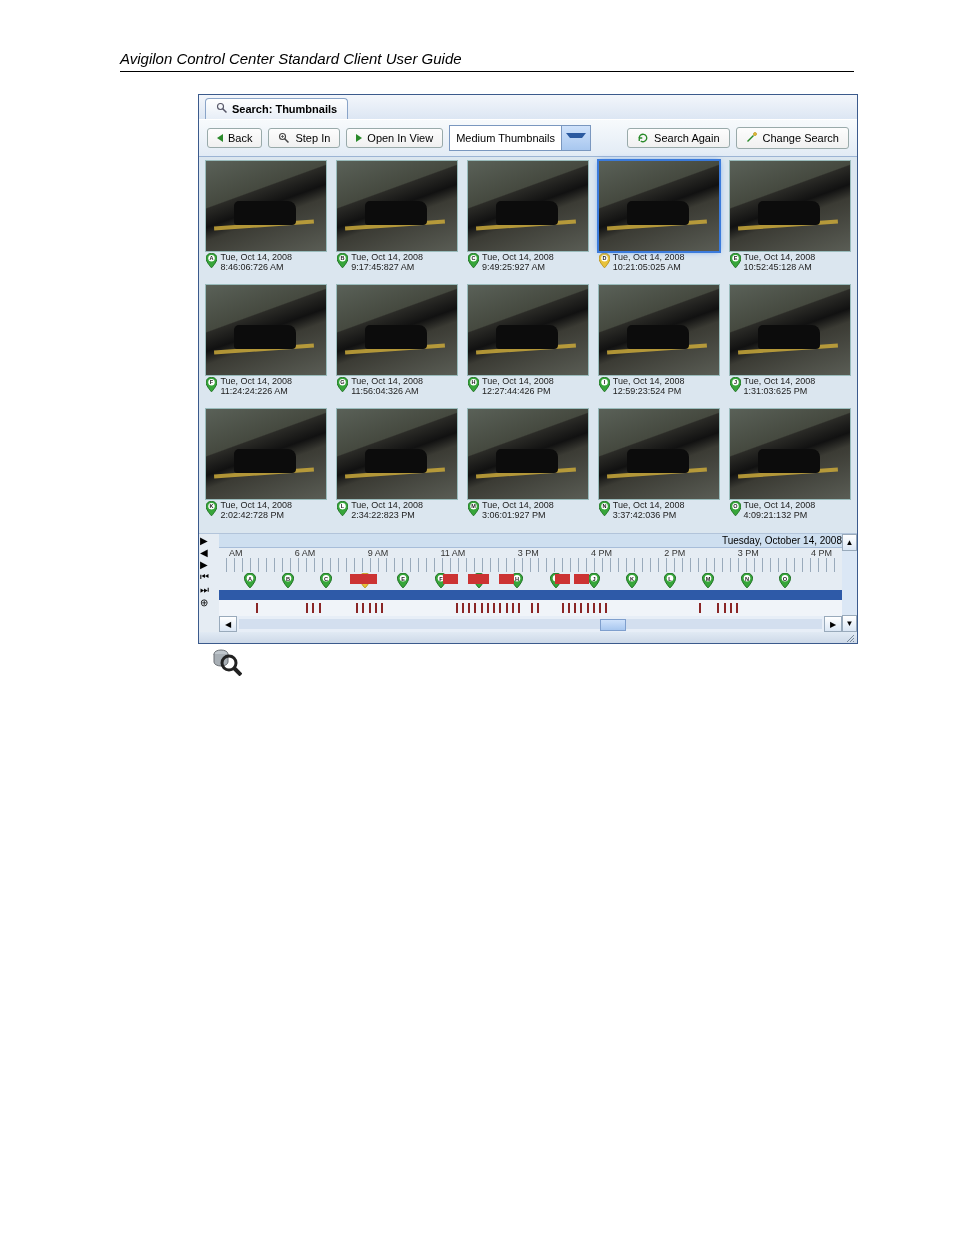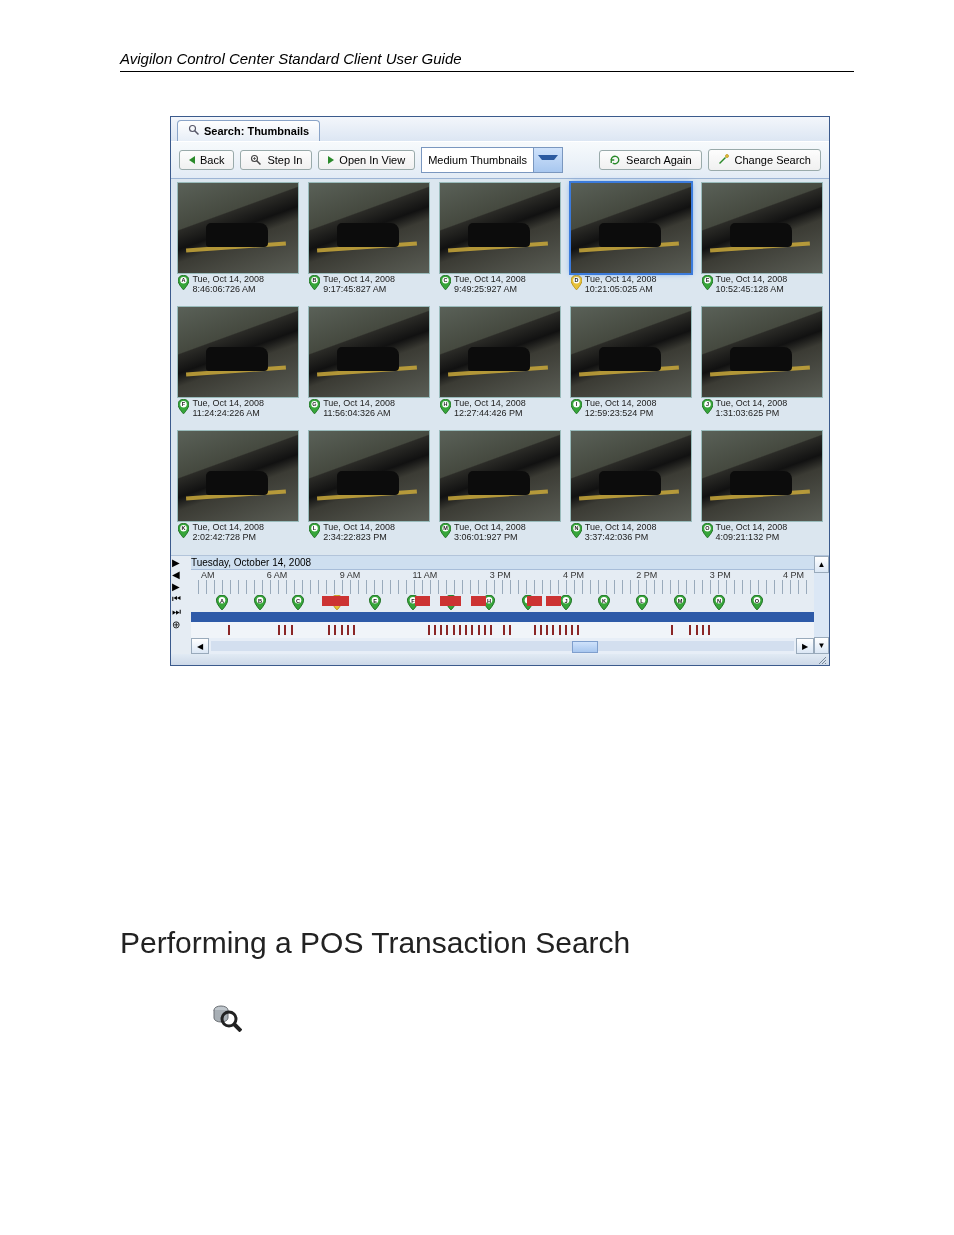--- a/index.html
+++ b/index.html
@@ -1,37 +1,37 @@
 <!DOCTYPE html>
 <html><head>
 <meta charset="utf-8">
 <style>
   html,body{margin:0;padding:0;background:#fff;font-family:"Segoe UI",Tahoma,Arial,sans-serif;color:#000}
   .page{width:954px;height:1235px;margin:0 auto;position:relative;box-sizing:border-box;padding:50px 100px 0 120px}
-  .running-head{font-style:italic;font-size:15px;border-bottom:1.5px solid #000;padding-bottom:4px;margin-bottom:44px}
-  .figure{width:660px;margin:0 auto 0 50px;border:1px solid #3b5a8c;background:#d7e4f2;box-sizing:border-box;padding:0;position:relative}
+  .running-head{font-style:italic;font-size:15px;border-bottom:1.5px solid #000;padding-bottom:4px;margin-bottom:22px}
+  .figure{width:660px;margin:0 auto 0 78px;border:1px solid #3b5a8c;background:#d7e4f2;box-sizing:border-box;padding:0;position:relative}
   .tab-row{height:24px;background:linear-gradient(#f3f6fb,#dce6f3);display:flex;align-items:flex-end;font-size:11px;font-weight:bold;padding-left:6px}
   .tab{background:linear-gradient(#fefefe,#e7eef7);border:1px solid #8aa4c8;border-bottom:none;border-top-left-radius:4px;border-top-right-radius:4px;padding:3px 10px;display:flex;align-items:center;gap:4px}
   .tab svg{width:12px;height:12px}
   .toolbar{background:linear-gradient(#f7fafc,#e2ebf5);border-top:1px solid #fff;border-bottom:1px solid #9cb4d4;padding:5px 8px;display:flex;gap:6px;align-items:center;font-size:11px}
   .btn{background:linear-gradient(#fdfdfd,#f0f0f0);border:1px solid #9aa;border-radius:3px;padding:3px 9px;display:flex;align-items:center;gap:5px;cursor:pointer;white-space:nowrap}
   .select-wrap{display:flex;align-items:center;background:#fff;border:1px solid #7a97bf;font-size:11px}
   .select-wrap span{padding:3px 6px}
   .select-wrap .dd{width:16px;height:18px;background:linear-gradient(#cfe2fb,#a8c7ef);display:flex;align-items:center;justify-content:center;border-left:1px solid #7a97bf}
   .grid{background:#dbe6ef;display:grid;grid-template-columns:repeat(5,1fr);grid-auto-rows:120px;gap:4px;padding:4px}
   .thumb{display:flex;flex-direction:column;align-items:center}
   .thumb .img{width:120px;height:90px;background:linear-gradient(160deg,#5a6158 0%,#45493f 35%,#2b2b27 36%,#111 50%,#3b3b34 60%,#5a5d55 100%);position:relative;box-shadow:0 0 0 1px #9bb}
   .thumb.sel .img{box-shadow:0 0 0 2px #3b7bdc, 0 0 6px #4d8de8}
   .thumb .img::before{content:"";position:absolute;left:8px;top:62px;width:100px;height:4px;background:#c9a83a;transform:rotate(-4deg);opacity:.85}
   .thumb .img::after{content:"";position:absolute;left:28px;top:40px;width:62px;height:24px;background:#0c0c0c;border-radius:5px 8px 4px 3px}
   .cap{display:flex;align-items:flex-start;gap:3px;font-size:9px;line-height:1.1;color:#222;margin-top:2px;width:120px}
   .pin{width:11px;height:15px;flex:none}
   .pin svg{width:11px;height:15px}
   .timeline{background:#e5ecf3;border-top:1px solid #b2c4da;font-size:10px}
-  .tl-date{text-align:left;background:#cedff0;border-bottom:1px solid #a7bdd9;padding:1px 0;font-size:10px}
+  .tl-date{text-align:right;background:#cedff0;border-bottom:1px solid #a7bdd9;padding:1px 0;font-size:10px}
   .hours{display:flex;justify-content:space-between;padding:0 10px;font-size:9px;color:#333}
   .ticks{position:relative;height:14px;background:repeating-linear-gradient(90deg,transparent 0,transparent 7px,#9ab 7px,#9ab 8px)}
   .markers{position:relative;height:18px}
   .mk{position:absolute;top:1px;width:12px;height:15px}
   .mk svg{width:12px;height:15px}
   .redbar{position:absolute;height:10px;top:2px;background:#c33}
   .bars{position:relative;height:16px;background:#f0f4f9}
   .bars .b{position:absolute;top:3px;height:10px;width:2px;background:#8a2626}
   .scrollbar{height:16px;background:#e7eef7;display:flex;align-items:center}
   .scrollbar .sbtn{width:16px;height:14px;border:1px solid #9ab;background:linear-gradient(#fff,#dbe7f5);display:flex;align-items:center;justify-content:center;font-size:8px}
@@ -496,21 +496,20 @@
       <div class="resizer">
         <svg width="10" height="10">
             <line x1="2" y1="9" x2="9" y2="2" stroke="#789"></line>
             <line x1="5" y1="9" x2="9" y2="5" stroke="#789"></line>
             <line x1="8" y1="9" x2="9" y2="8" stroke="#789"></line>
           </svg>
       </div>
     </div>
   </div>
 
-  <h1 class="section">Performing a POS Transaction Search</h1>
 
   <div class="search-icon-big">
     <svg viewBox="0 0 32 32">
         <ellipse cx="11" cy="10" rx="7" ry="4" fill="#bfc6cc" stroke="#6a6f74"></ellipse>
         <path d="M4 10v8a7 4 0 0 0 14 0v-8" fill="#a8afb5" stroke="#6a6f74"></path>
         <circle cx="19" cy="19" r="7" fill="none" stroke="#222" stroke-width="3"></circle>
         <line x1="24" y1="24" x2="31" y2="31" stroke="#222" stroke-width="4"></line>
       </svg>
   </div>
 

